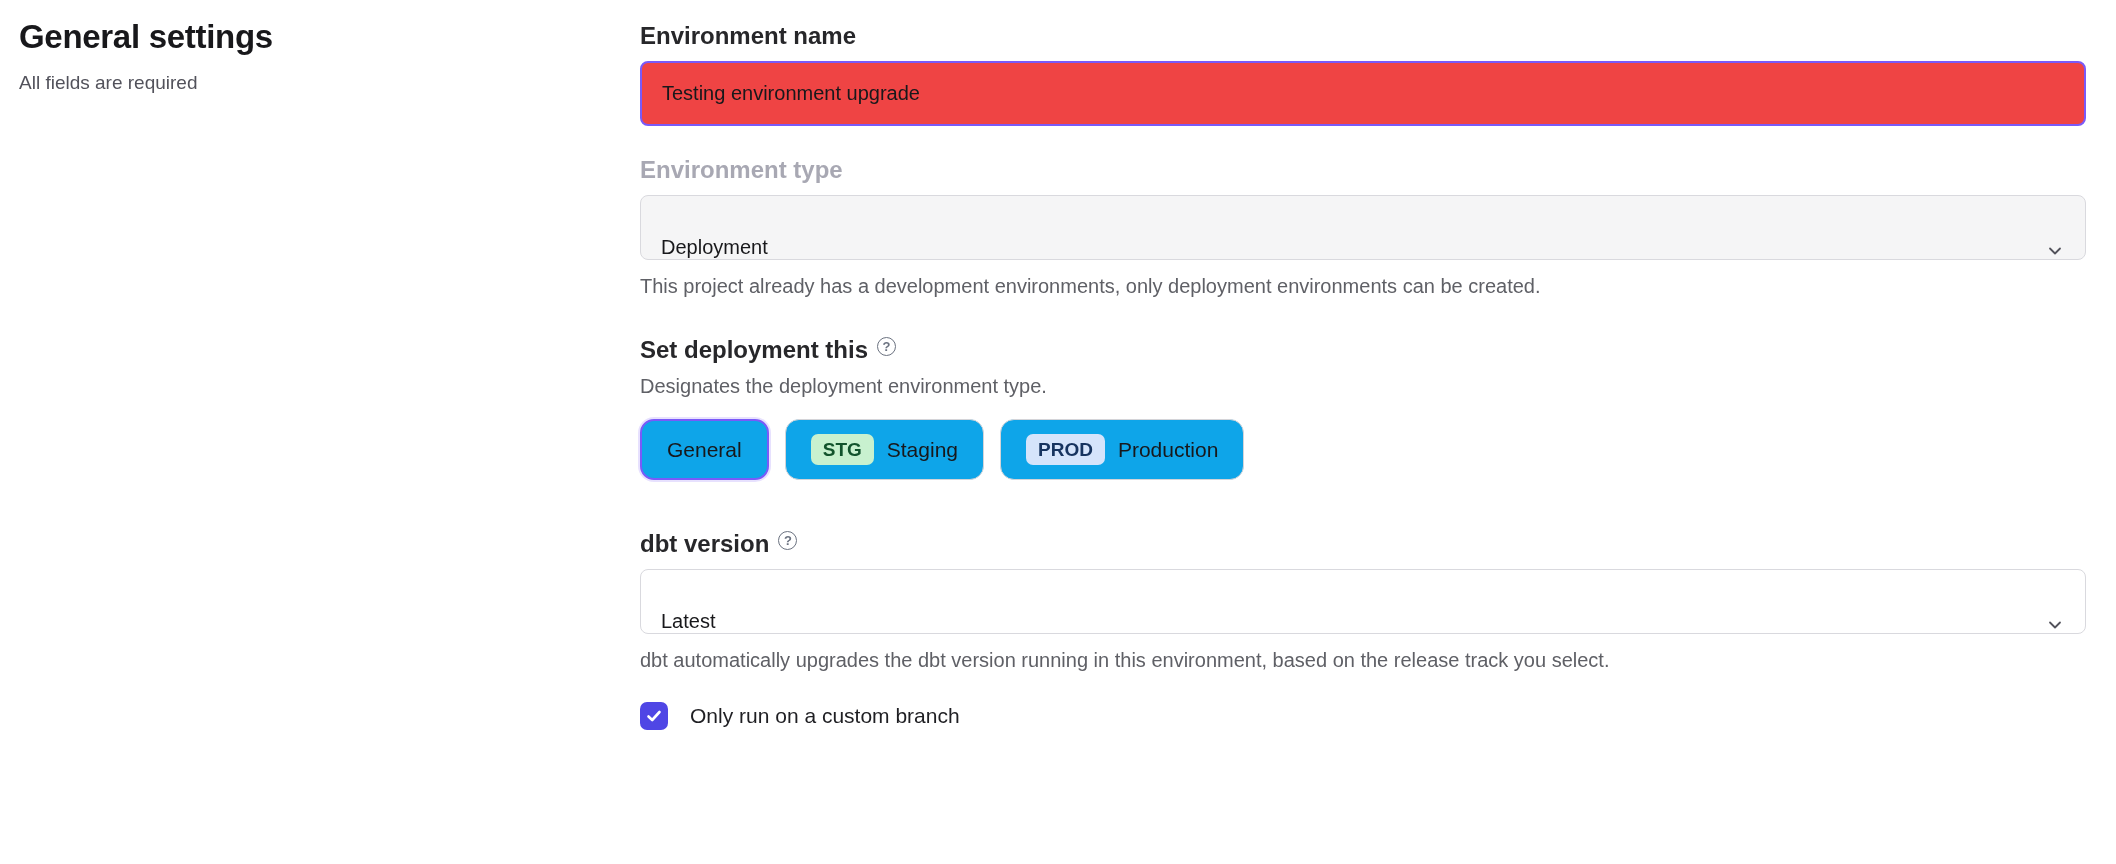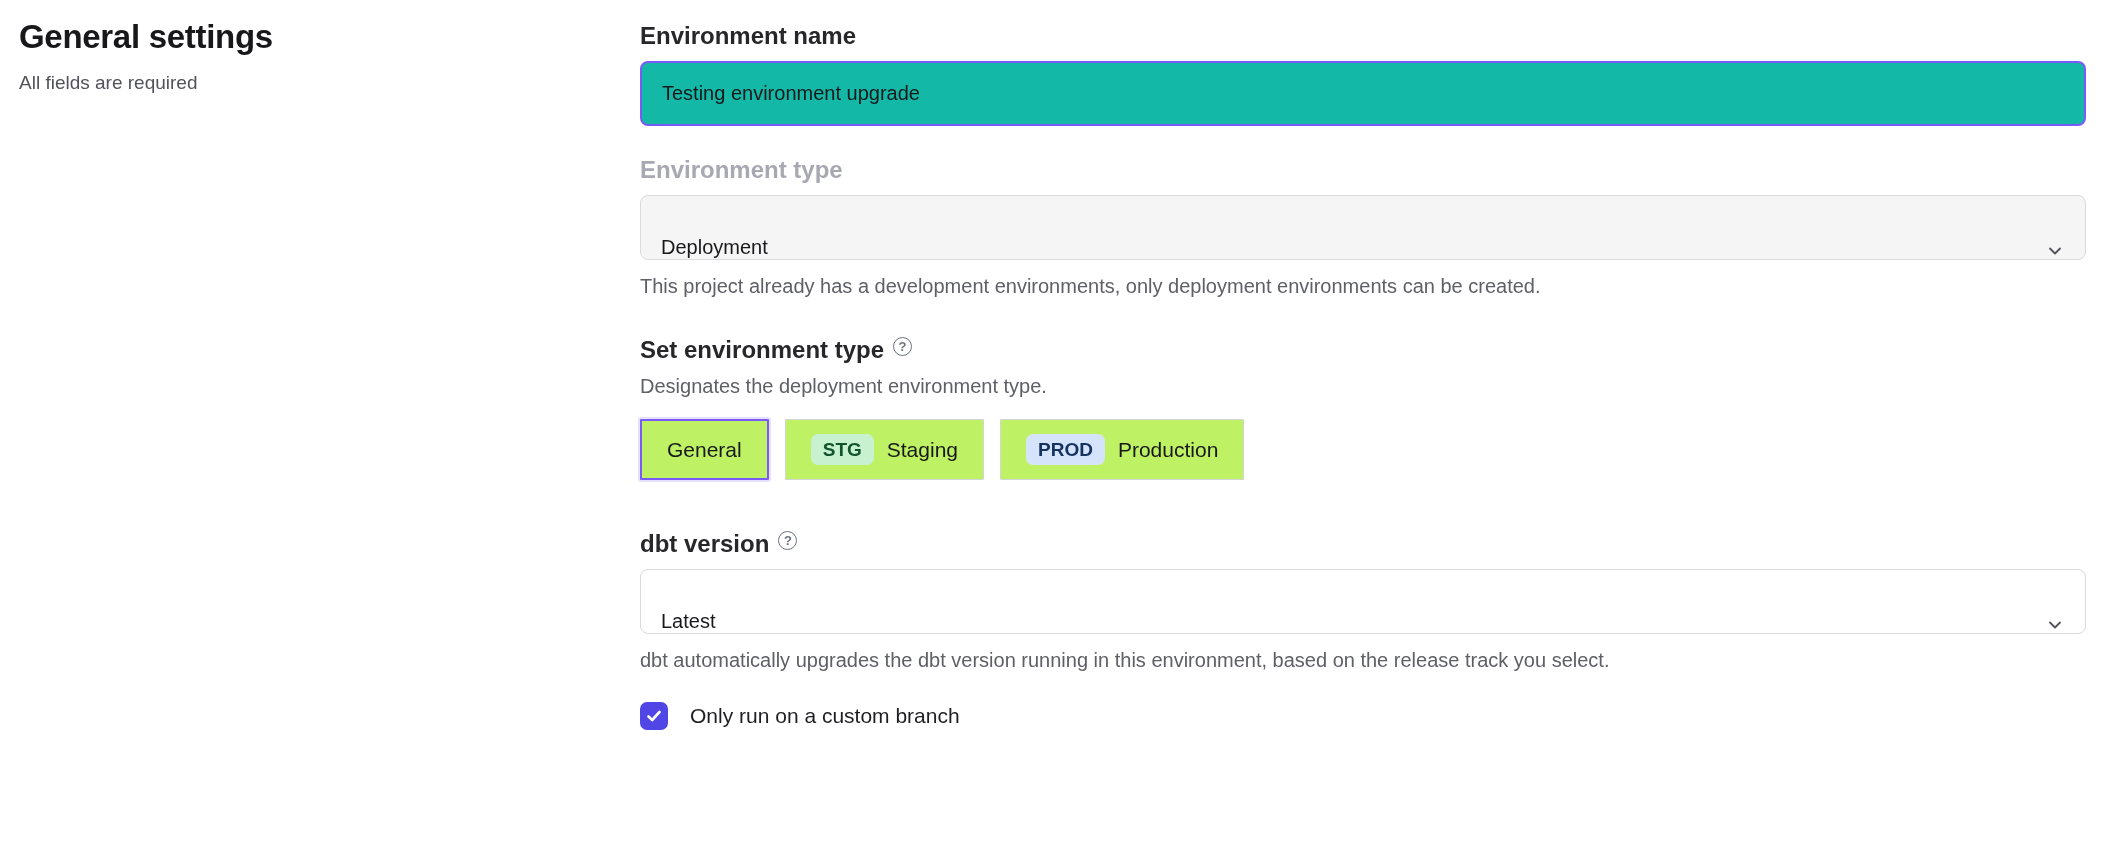--- a/index.html
+++ b/index.html
@@ -72,21 +72,21 @@
   }
   .text-input {
     width: 100%;
     height: 65px;
     border: 1px solid #d4d4d8;
     border-radius: 8px;
     font-family: "Liberation Sans", sans-serif;
     font-size: 20px;
     color: #18181b;
     padding: 0 20px;
-    background: #14b8a6;
+    background: #ef4444;
     outline: none;
   }
   .text-input.focused {
     border: 2px solid #7A5AF8;
   }
   .select-box {
     width: 100%;
     height: 65px;
     border: 1px solid #d9d9de;
     border-radius: 8px;
@@ -115,23 +115,23 @@
   .section { margin-bottom: 30px; }
   .section-lg { margin-bottom: 42px; }
   
   .btn-row {
     display: flex;
     gap: 16px;
     margin-top: 21px;
   }
   .type-btn {
     height: 61px;
-    background: #bef264;
+    background: #0ea5e9;
     border: 1px solid #d4d4d8;
-    border-radius: 1px;
+    border-radius: 14px;
     display: inline-flex;
     align-items: center;
     gap: 13px;
     padding: 0 25px;
     font-size: 21px;
     color: #18181b;
     cursor: pointer;
     font-family: "Liberation Sans", sans-serif;
   }
   .type-btn.selected {
@@ -202,21 +202,21 @@
         <span>Deployment</span>
         <svg class="chevron" viewBox="0 0 16 16" fill="none">
           <path d="M3 5.5 L8 10.5 L13 5.5" stroke="#52525b" stroke-width="1.8" stroke-linecap="round" stroke-linejoin="round"></path>
         </svg>
       </div>
       <div class="helper-text">This project already has a development environments, only deployment environments can be created.</div>
     </div>
 
     <div class="section-lg">
       <div class="label-row">
-        <span class="field-label">Set environment type</span>
+        <span class="field-label">Set deployment this</span>
         <span class="help-icon">?</span>
       </div>
       <div class="helper-text" style="margin-top:0;">Designates the deployment environment type.</div>
       <div class="btn-row">
         <button class="type-btn selected">
           <span>General</span>
         </button>
         <button class="type-btn">
           <span class="badge stg">STG</span>
           <span>Staging</span>

